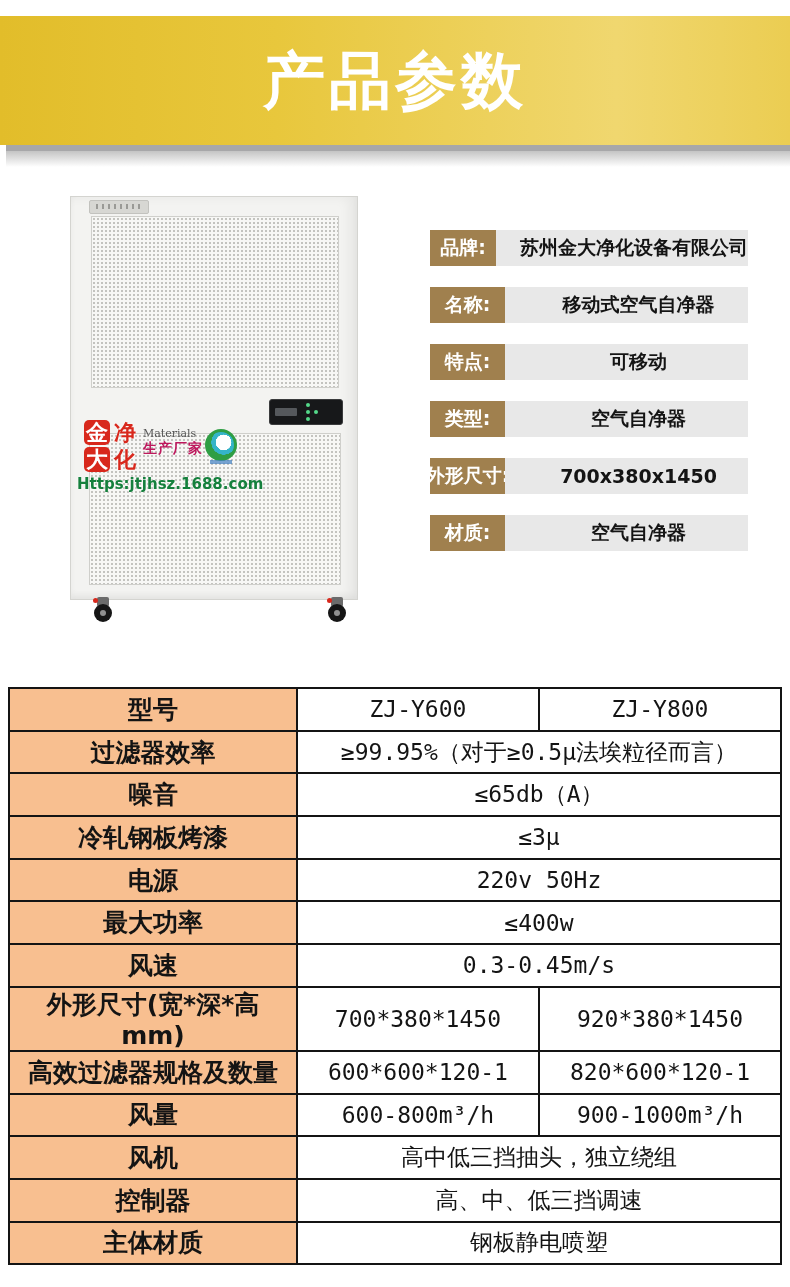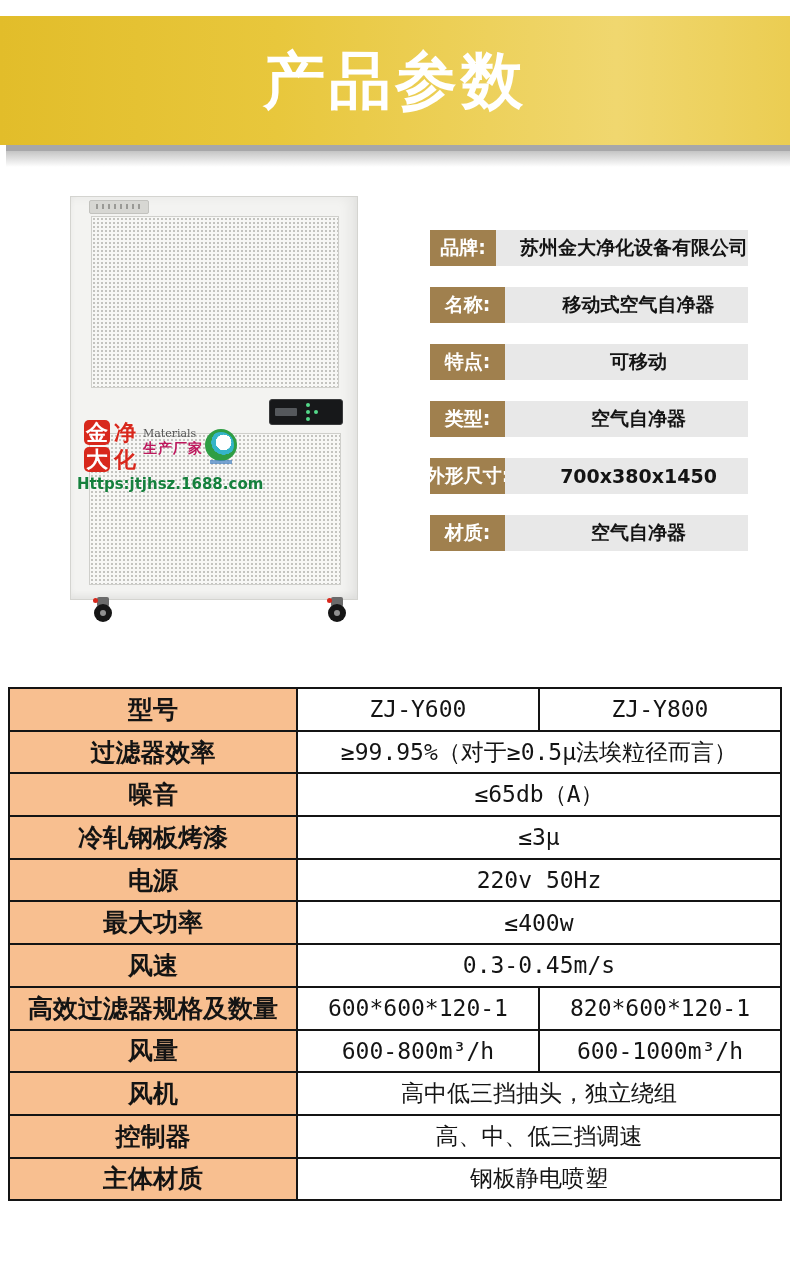--- a/index.html
+++ b/index.html
@@ -185,28 +185,33 @@
       </tr>
       <tr>
         <td class="lbl">最大功率</td>
         <td class="val" colspan="2">≤400w</td>
       </tr>
       <tr>
         <td class="lbl">风速</td>
         <td class="val" colspan="2">0.3-0.45m/s</td>
       </tr>
       <tr>
+        <td class="lbl">外形尺寸(宽*深*高 mm)</td>
+        <td class="val">700*380*1450</td>
+        <td class="val">920*380*1450</td>
+      </tr>
+      <tr>
         <td class="lbl">高效过滤器规格及数量</td>
         <td class="val">600*600*120-1</td>
         <td class="val">820*600*120-1</td>
       </tr>
       <tr>
         <td class="lbl">风量</td>
         <td class="val">600-800m³/h</td>
-        <td class="val">600-1000m³/h</td>
+        <td class="val">900-1000m³/h</td>
       </tr>
       <tr>
         <td class="lbl">风机</td>
         <td class="val" colspan="2">高中低三挡抽头，独立绕组</td>
       </tr>
       <tr>
         <td class="lbl">控制器</td>
         <td class="val" colspan="2">高、中、低三挡调速</td>
       </tr>
       <tr>

